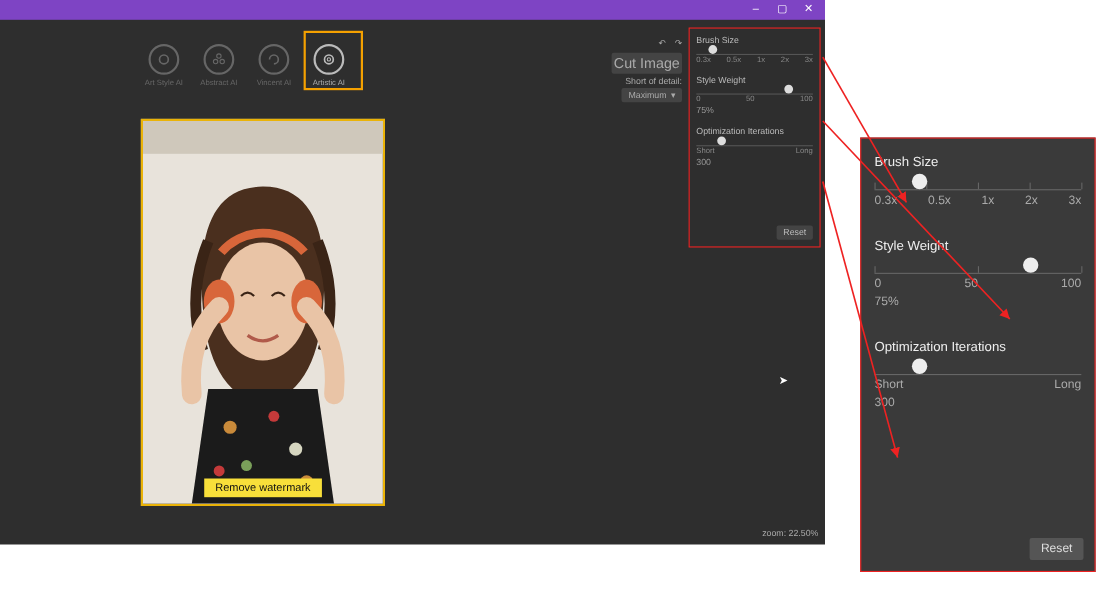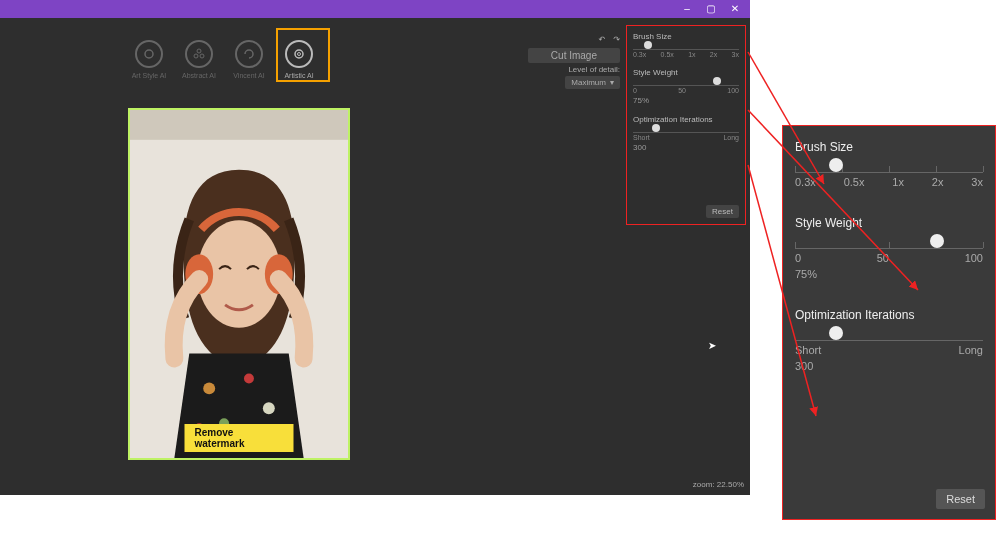--- a/index.html
+++ b/index.html
@@ -11,34 +11,34 @@
   .ticon{width:28px;height:28px;border:2px solid #666;border-radius:50%;box-sizing:border-box;display:flex;align-items:center;justify-content:center;}
   .ticon svg{stroke:#666;fill:none;}
   .active .ticon{border-color:#bbb;}
   .active .ticon svg{stroke:#bbb;}
   .tlabel{font-size:7px;color:#666;white-space:nowrap;text-align:center;}
   .active .tlabel{color:#aaa;}
   .highlight{position:absolute;left:276px;top:28px;width:50px;height:50px;border:2px solid #f5a100;pointer-events:none;}
   
   .rctrls{position:absolute;right:130px;top:35px;display:flex;flex-direction:column;align-items:flex-end;gap:2px;color:#aaa;font-size:8px;}
   .undoredo{display:flex;gap:8px;margin-bottom:2px;}
-  .rbtn{background:#444;padding:2px 23px;font-size:10px;border-radius:2px;cursor:pointer;}
+  .rbtn{background:#444;padding:2px 2px;font-size:13px;border-radius:2px;cursor:pointer;}
   .sel{display:flex;align-items:center;gap:4px;}
   .selbox{background:#444;padding:2px 6px;font-size:8px;border-radius:2px;cursor:pointer;display:flex;align-items:center;gap:4px;}
   
   .sliderbox{position:absolute;right:4px;top:25px;width:120px;height:200px;border:1px solid #e22;box-sizing:border-box;padding:6px 6px;color:#bbb;font-size:8px;}
   .sgrp{margin-bottom:10px;}
   .sgrp .hdr{font-size:8px;margin-bottom:2px;}
   .track{position:relative;height:6px;border-bottom:1px solid #555;}
   .thumb{position:absolute;top:-2px;width:8px;height:8px;border-radius:50%;background:#ddd;}
   .ticklabels{display:flex;justify-content:space-between;font-size:7px;color:#888;margin-top:1px;}
   .val{font-size:8px;color:#999;margin-top:2px;}
   .reset{position:absolute;right:6px;bottom:6px;background:#444;padding:2px 6px;font-size:8px;border-radius:2px;cursor:pointer;}
   
-  .canvas{position:absolute;left:128px;top:108px;width:222px;height:352px;border:2px solid #bef264;box-sizing:border-box;background:#888;overflow:hidden;font-weight:bold;}
+  .canvas{position:absolute;left:128px;top:108px;width:222px;height:352px;border:2px solid #eab308;box-sizing:border-box;background:#888;overflow:hidden;}
   .photo{width:100%;height:100%;}
   .rmw{position:absolute;left:50%;bottom:6px;transform:translateX(-50%);background:#f8df3a;color:#111;font-size:10px;padding:3px 10px;cursor:pointer;}
   .zoom{position:absolute;right:6px;bottom:6px;font-size:8px;color:#aaa;}
   .cursor{position:absolute;left:708px;top:340px;color:#fff;font-size:10px;pointer-events:none;}
   
   .detail{position:absolute;left:782px;top:125px;width:214px;height:395px;background:#3a3a3a;border:1px solid #e22;box-sizing:border-box;padding:14px 12px;color:#ddd;font-size:12px;}
   .dgrp{margin-bottom:28px;}
   .dgrp .hdr{font-size:12px;margin-bottom:8px;color:#eee;}
   .dtrack{position:relative;height:10px;border-bottom:1px solid #666;}
   .dtick{position:absolute;top:4px;width:1px;height:6px;background:#666;}
@@ -98,21 +98,21 @@
   </div>
   <div class="highlight"></div>
 
   <div class="rctrls">
     <div class="undoredo">
       <span style="cursor:pointer;">↶</span>
       <span style="cursor:pointer;">↷</span>
     </div>
     <div class="rbtn">Cut Image</div>
     <div class="sel">
-      <span>Level of detail:</span>
+      <span>Short of detail:</span>
     </div>
     <div class="selbox">
       <span>Maximum</span>
       <span>▾</span>
     </div>
   </div>
 
   <div class="sliderbox">
     <div class="sgrp">
       <div class="hdr">Brush Size</div>

